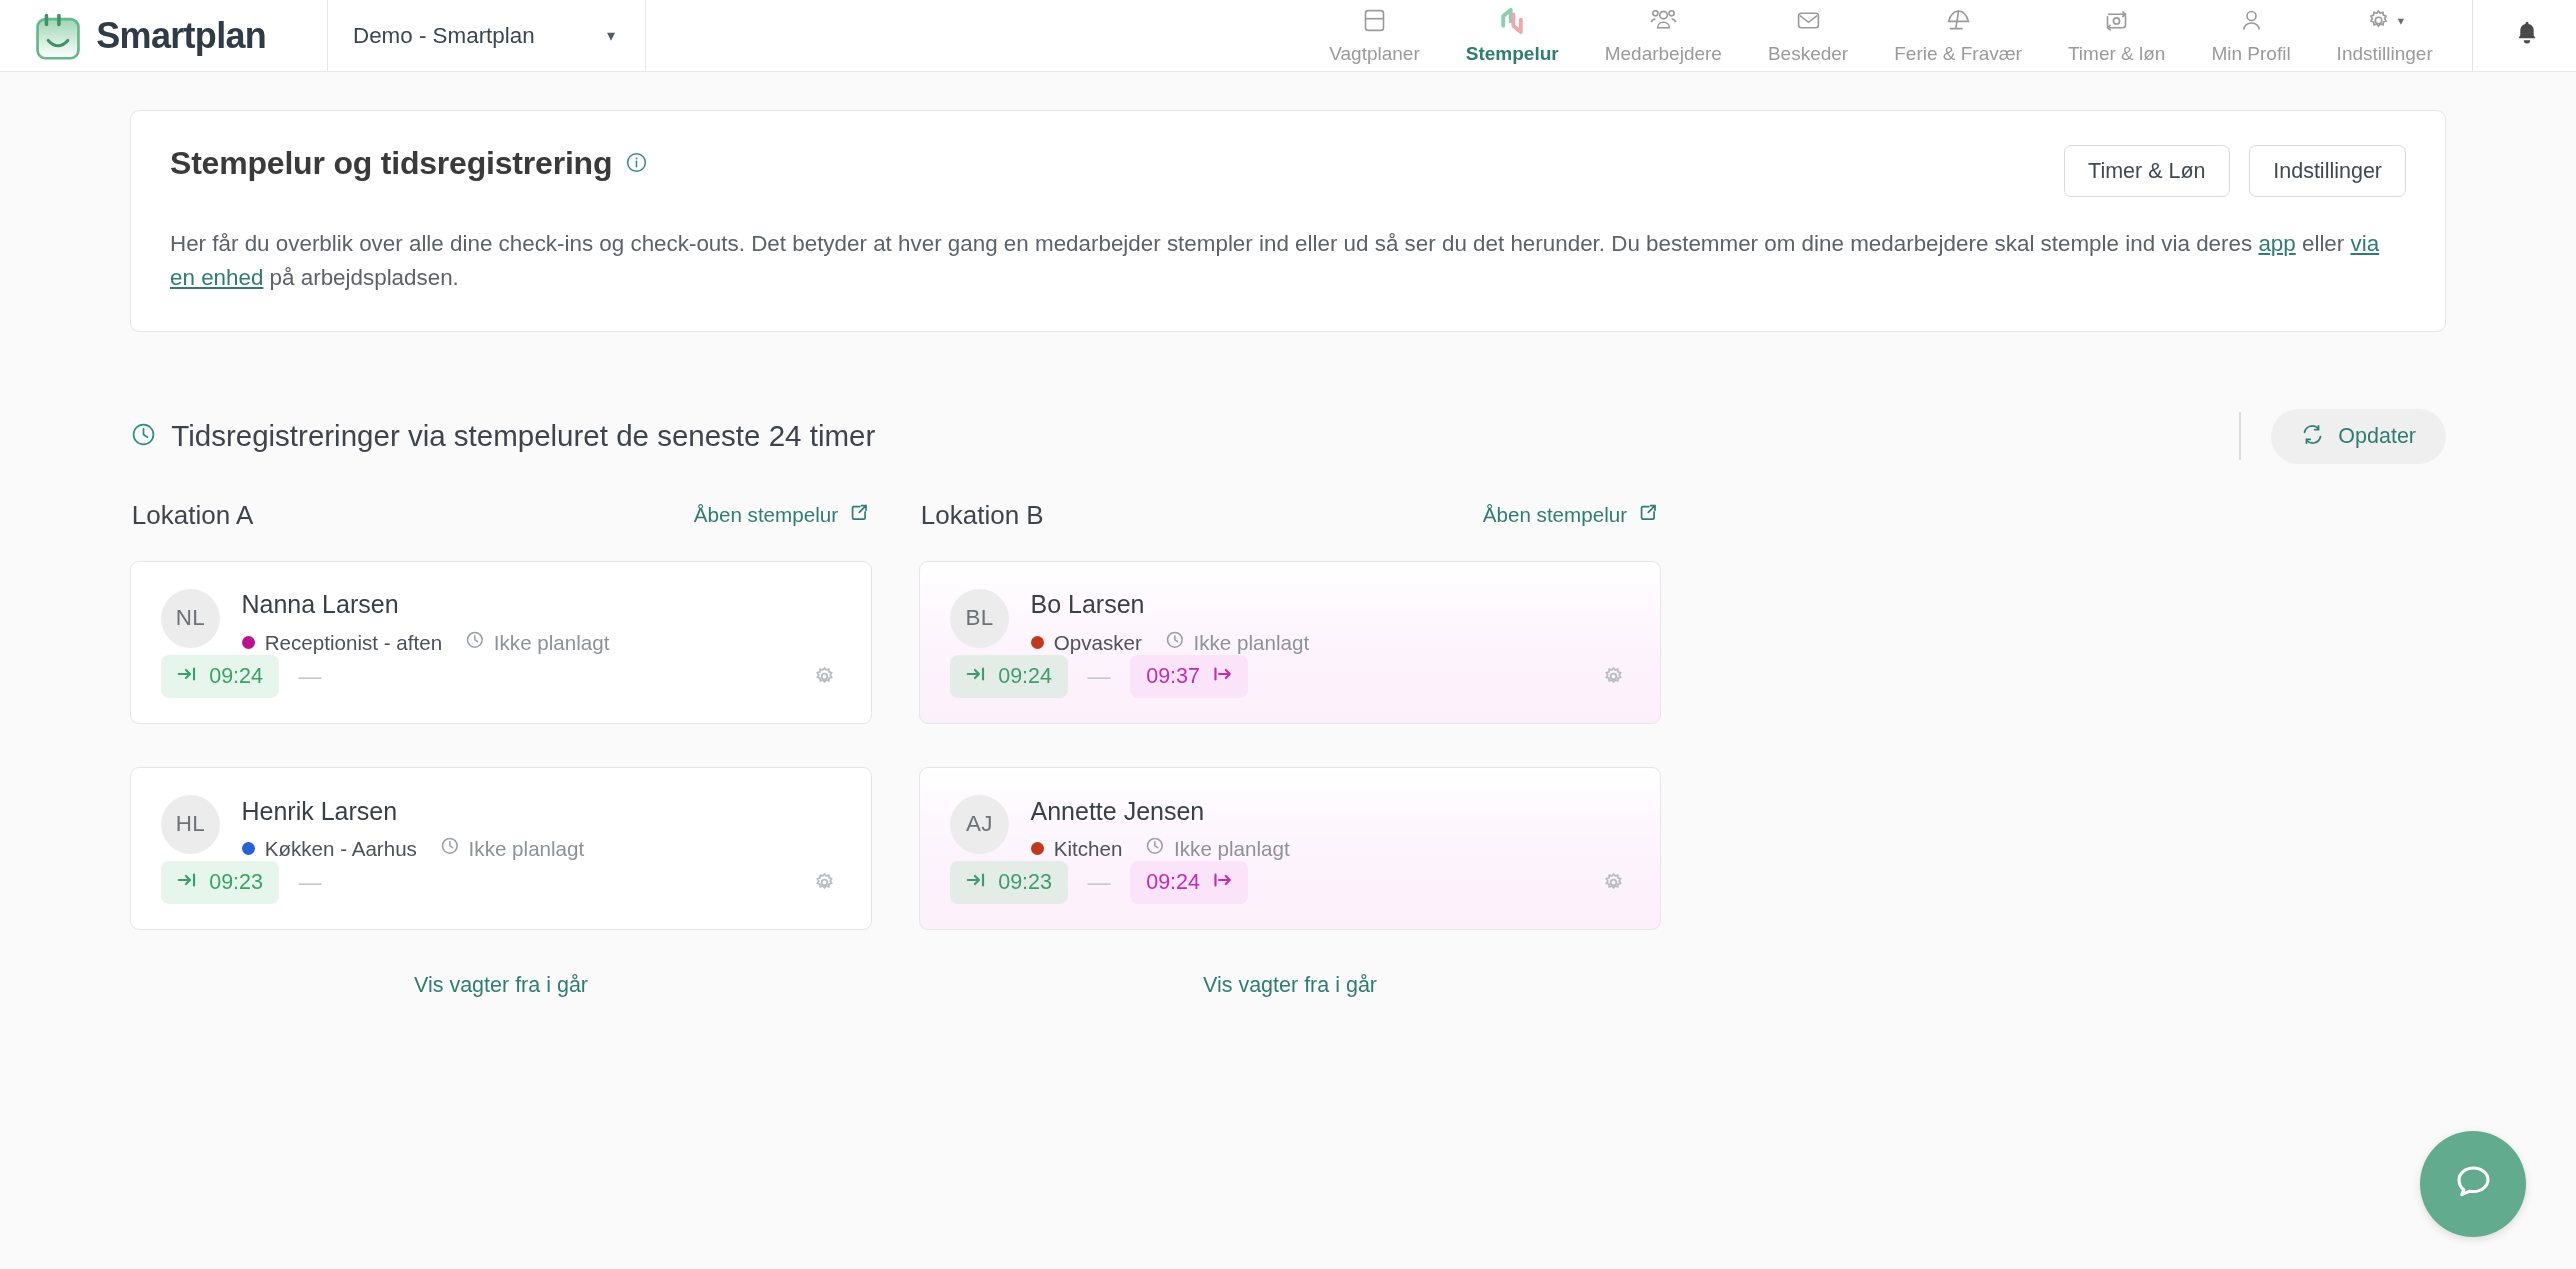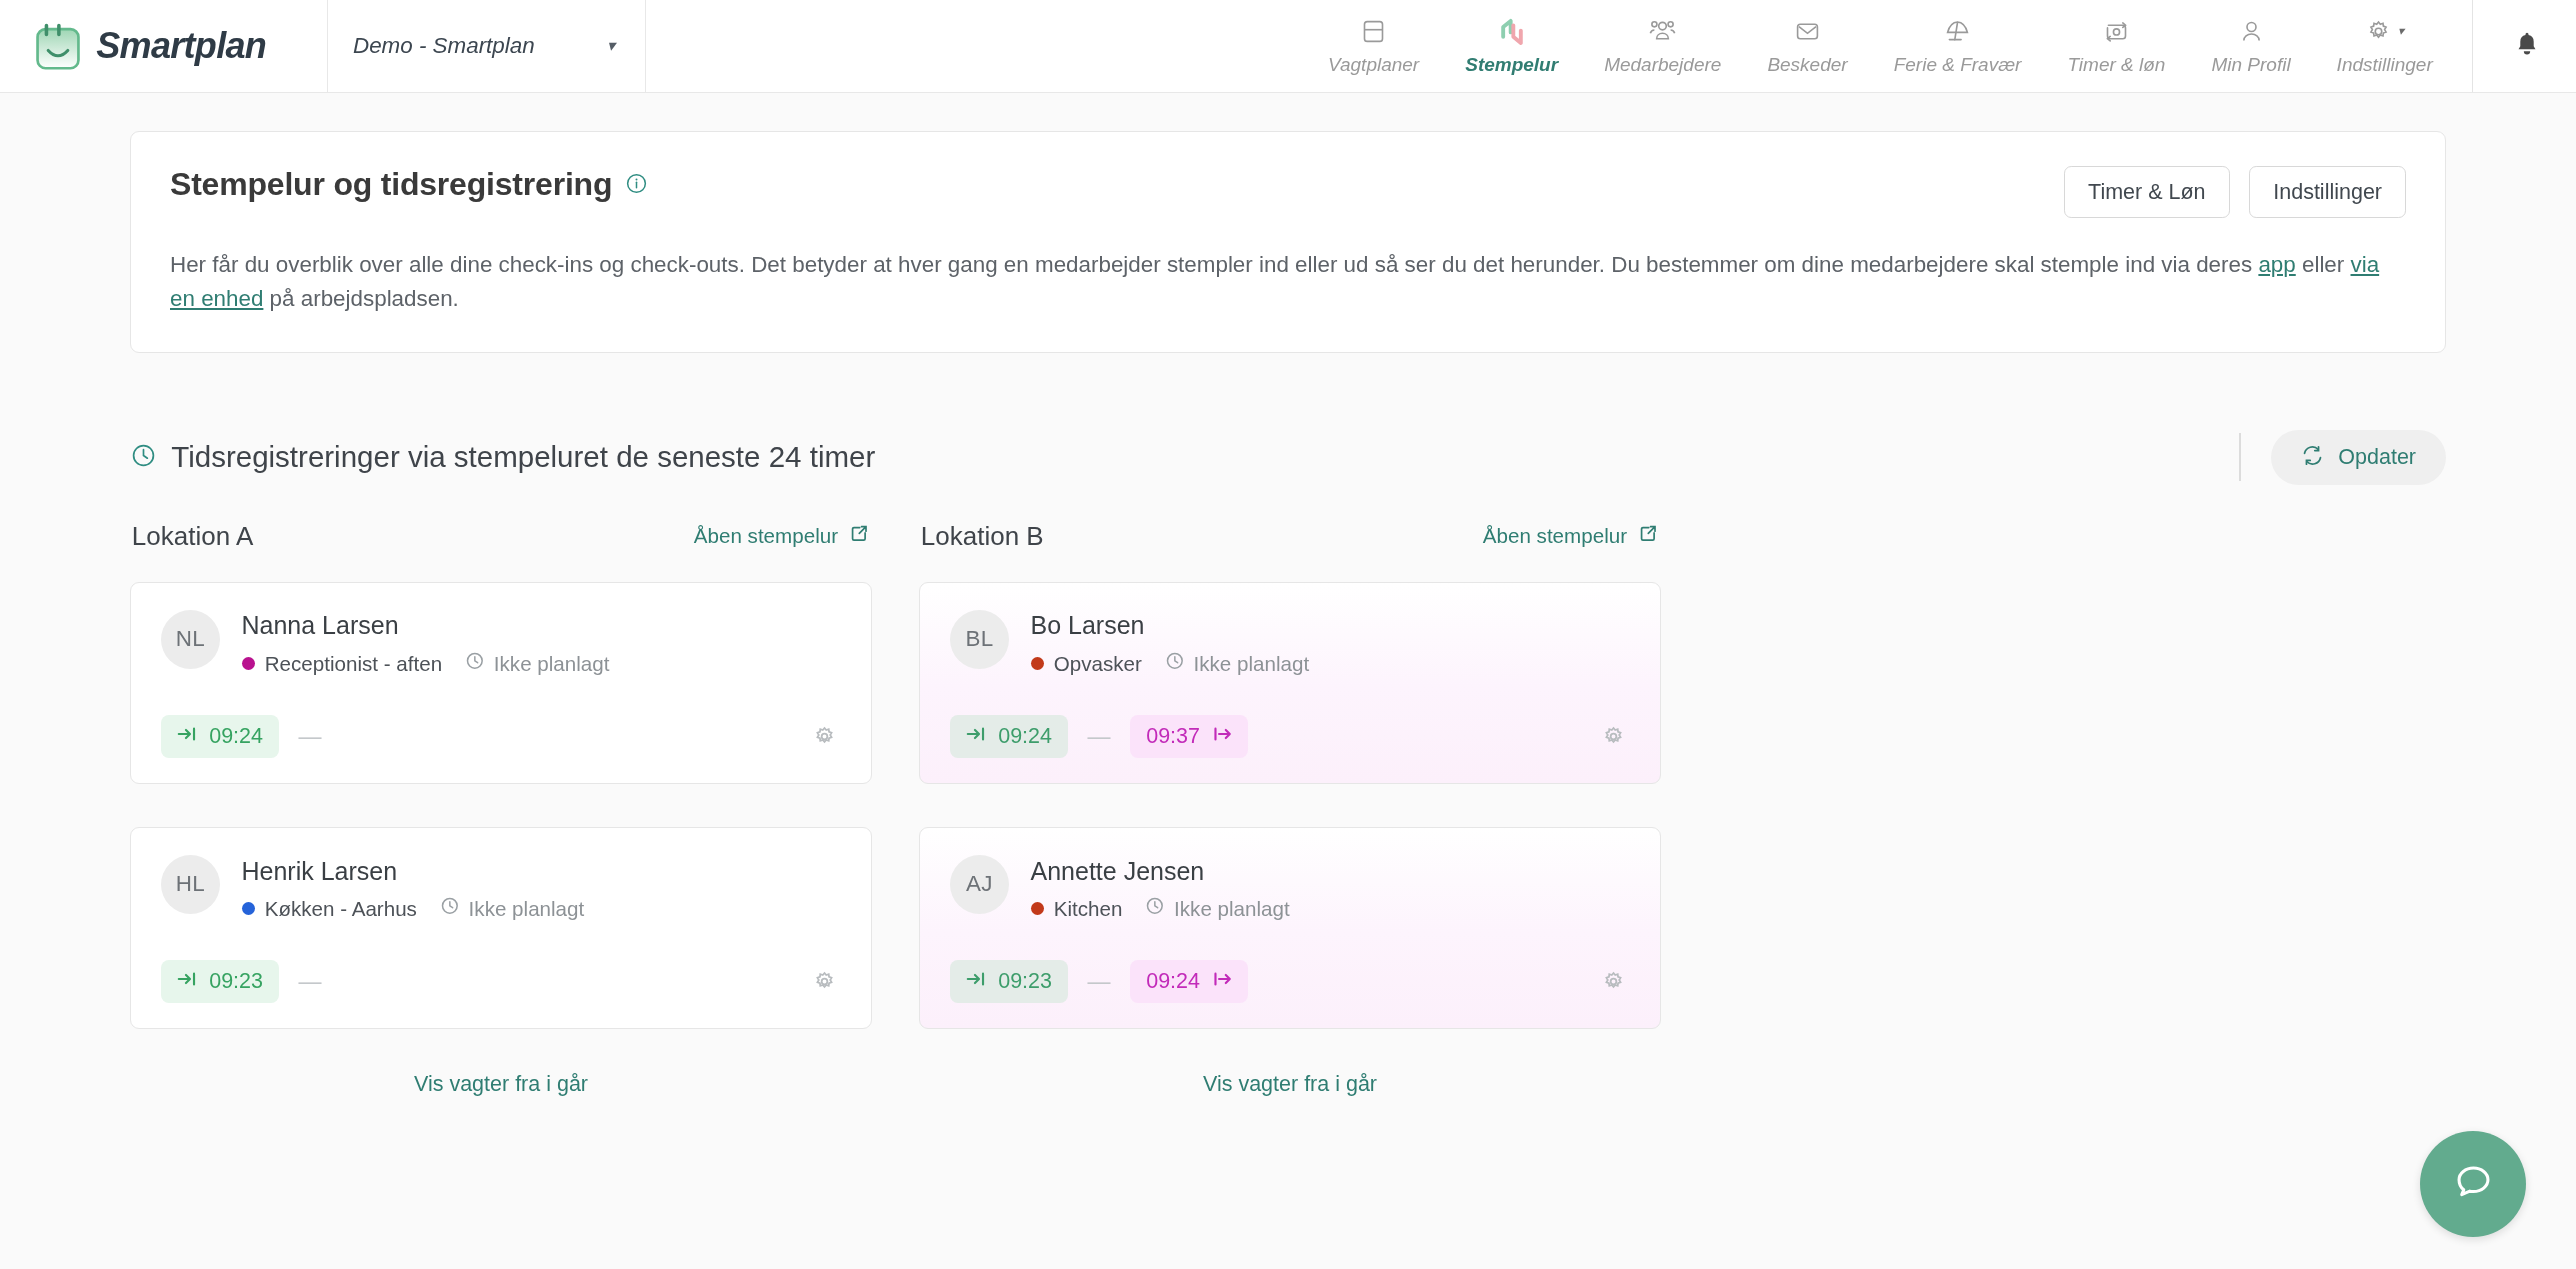--- a/index.html
+++ b/index.html
@@ -6,27 +6,26 @@
   html, body {
     width: 2576px;
     height: 1269px;
     background: #fafafa;
     font-family: "Liberation Sans", sans-serif;
     -webkit-font-smoothing: antialiased;
   }
 
   
   .topbar {
-    height: 93px;
+    height: 72px;
     background: #ffffff;
     border-bottom: 0.9px solid #e8e8e8;
     display: flex;
     align-items: stretch;
     position: relative;
-    font-style: italic;
   }
   .brand {
     width: 328px;
     display: flex;
     align-items: center;
     padding-left: 34px;
     gap: 14.3px;
     border-right: 0.9px solid #e8e8e8;
   }
   .brand-logo { width: 48px; height: 48px; flex: 0 0 48px; }
@@ -197,21 +196,20 @@
     letter-spacing: 0.4px;
   }
   .emp-info { padding-top: 1.8px; }
   .emp-name { font-size: 25px; color: #3a3f44; margin-bottom: 10.7px; }
   .emp-meta { display: flex; align-items: center; gap: 23px; }
   .meta-role { display: flex; align-items: center; gap: 9.8px; font-size: 20.6px; color: #4d5258; }
   .role-dot { width: 13.4px; height: 13.4px; border-radius: 50%; flex: 0 0 13.4px; }
   .meta-plan { display: flex; align-items: center; gap: 9px; font-size: 20.6px; color: #8d9296; }
 
   .emp-bottom {
-    margin-top: 39px;
     display: flex; align-items: center; justify-content: space-between;
   }
   .stamps { display: flex; align-items: center; gap: 16px; }
   .stamp {
     display: flex; align-items: center; gap: 10.7px;
     border-radius: 8px;
     padding: 9px 16px;
     font-size: 21.5px;
     white-space: nowrap;
   }

